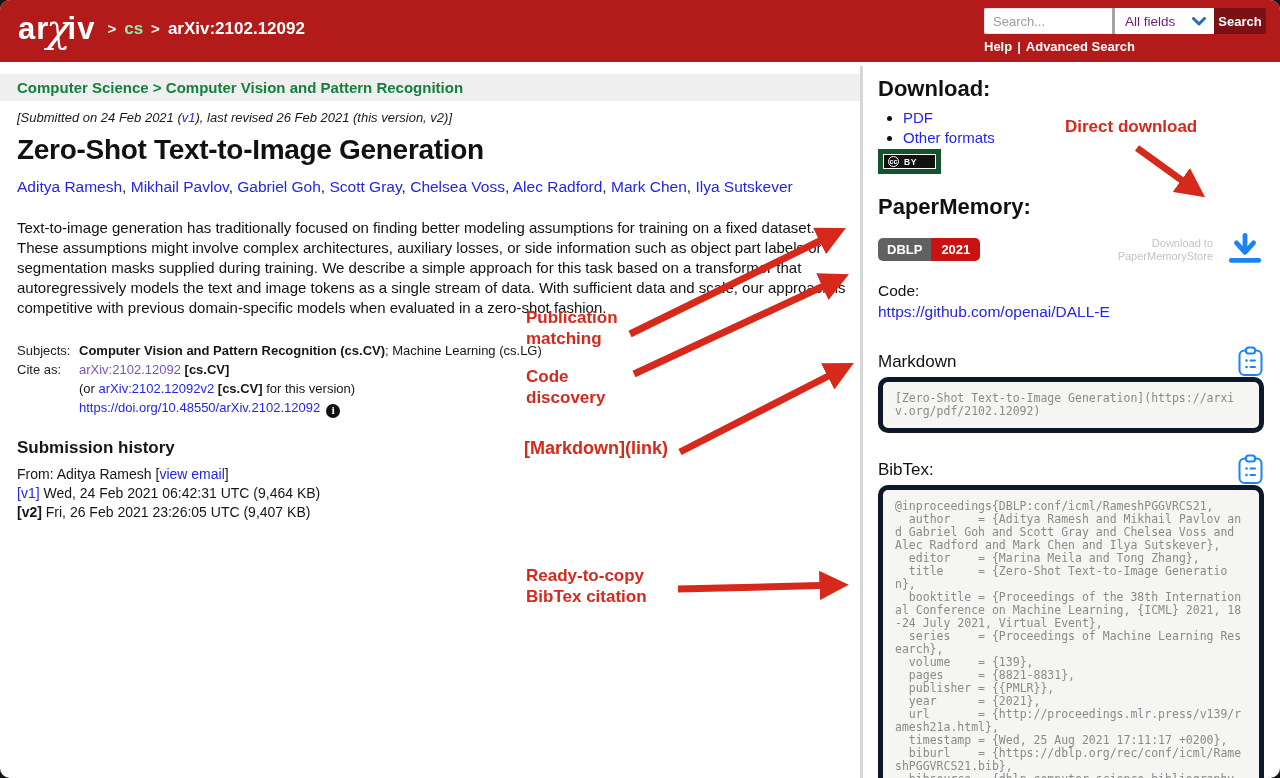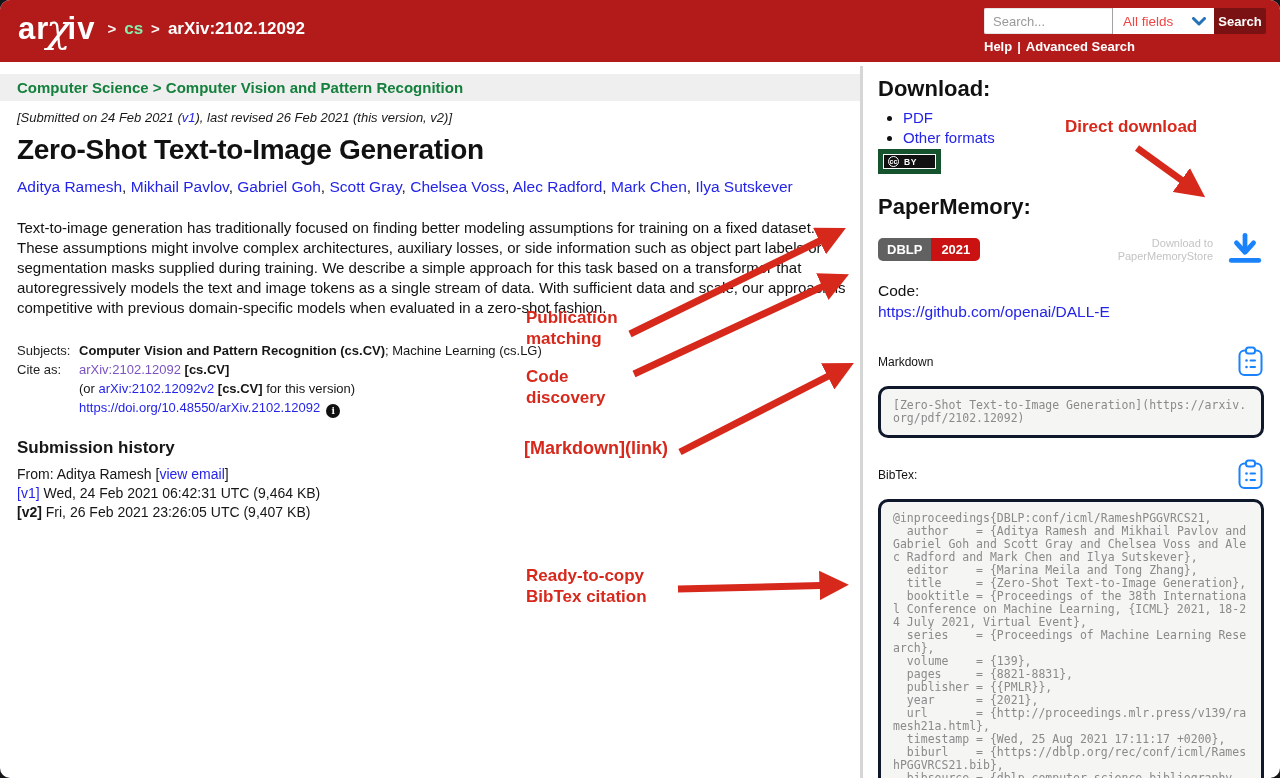--- a/index.html
+++ b/index.html
@@ -18,22 +18,22 @@
   .crumbs { display:flex; align-items:center; gap:8px; margin-left:12px; font-size:17px; font-weight:bold; }
   .crumbs .sep { font-size:15px; opacity:.95; }
   .crumbs a { color:#86efac; text-decoration:none; }
 
   .search-col { position:absolute; top:8px; right:14px; display:flex; flex-direction:column; align-items:flex-start; }
   .search-row { display:flex; align-items:stretch; height:26px; }
   .search-input { width:128px; border:1px solid #e6e6e6; border-right:none; background:#fff;
                   border-radius:2px 0 0 2px; padding:0 8px; font-size:13px; font-family:inherit; outline:none; }
   .search-input::placeholder { color:#9a9a9a; }
   .scope-box { width:102px; background:#fff; display:flex; align-items:center;
-               justify-content:space-between; padding:0 8px 0 10px; border-left:1px solid #a3a3a3;
-               font-size:13.5px; color:#ef4444; cursor:pointer; }
+               justify-content:space-between; padding:0 8px 0 10px; border-left:3px solid #a3a3a3;
+               font-size:13.5px; color:#701a75; cursor:pointer; }
   .scope-box svg { display:block; }
   .search-btn { width:52px; background:#7a1112; color:#fff; font-weight:bold; font-size:13px;
                 border:none; border-radius:0 2px 2px 0; cursor:pointer; font-family:inherit; }
   .help-row { margin-top:5px; font-size:13px; font-weight:bold; color:#fff; display:flex; gap:5px; }
   .help-row a { color:#fff; text-decoration:none; }
 
   
   .content { display:flex; height:716px; }
   .main { width:860px; flex:none; }
   .v-divider { width:3px; flex:none; background:#d6d6d6; margin-top:4px; }
@@ -84,23 +84,23 @@
   .venue-badge .year  { background:#cb1212; padding:4px 10px; }
   .store { display:flex; align-items:center; gap:13px; }
   .store-note { font-size:11px; line-height:13px; color:#c3c3c3; text-align:right; }
   .dl-icon { cursor:pointer; }
   .code-label { margin-top:15px; font-size:15.5px; color:#111; }
   .code-link { margin-top:3px; font-size:15.5px; }
   .code-link a { color:#2424e8; text-decoration:none; }
   .copy-row { display:flex; align-items:center; justify-content:space-between; }
   .copy-row.md { margin-top:25px; }
   .copy-row.bib { margin-top:21px; }
-  .copy-label { font-size:12px; color:#111; }
+  .copy-label { font-size:17px; color:#111; }
   .clip-icon { cursor:pointer; }
-  .codebox { margin-top:9px; background:#f5f5f3; border:3px solid #0f172a; border-radius:10px;
+  .codebox { background:#f5f5f3; border:5px solid #0f172a; border-radius:10px;
              padding:10px 12px; font-family:"DejaVu Sans Mono", monospace; font-size:11.5px;
              line-height:13px; color:#8a8a8a; white-space:pre-wrap; word-break:break-all; }
 
   
   .overlay { position:absolute; left:0; top:0; pointer-events:none; z-index:40; }
   .anno { position:absolute; z-index:41; color:#d7281c; font-weight:bold; font-size:17px;
           line-height:21px; pointer-events:none; }
   .anno-direct { left:1065px; top:116px; width:150px; }
   .anno-pub    { left:526px;  top:307px; width:112px; }
   .anno-code   { left:526px;  top:366px; width:100px; }

